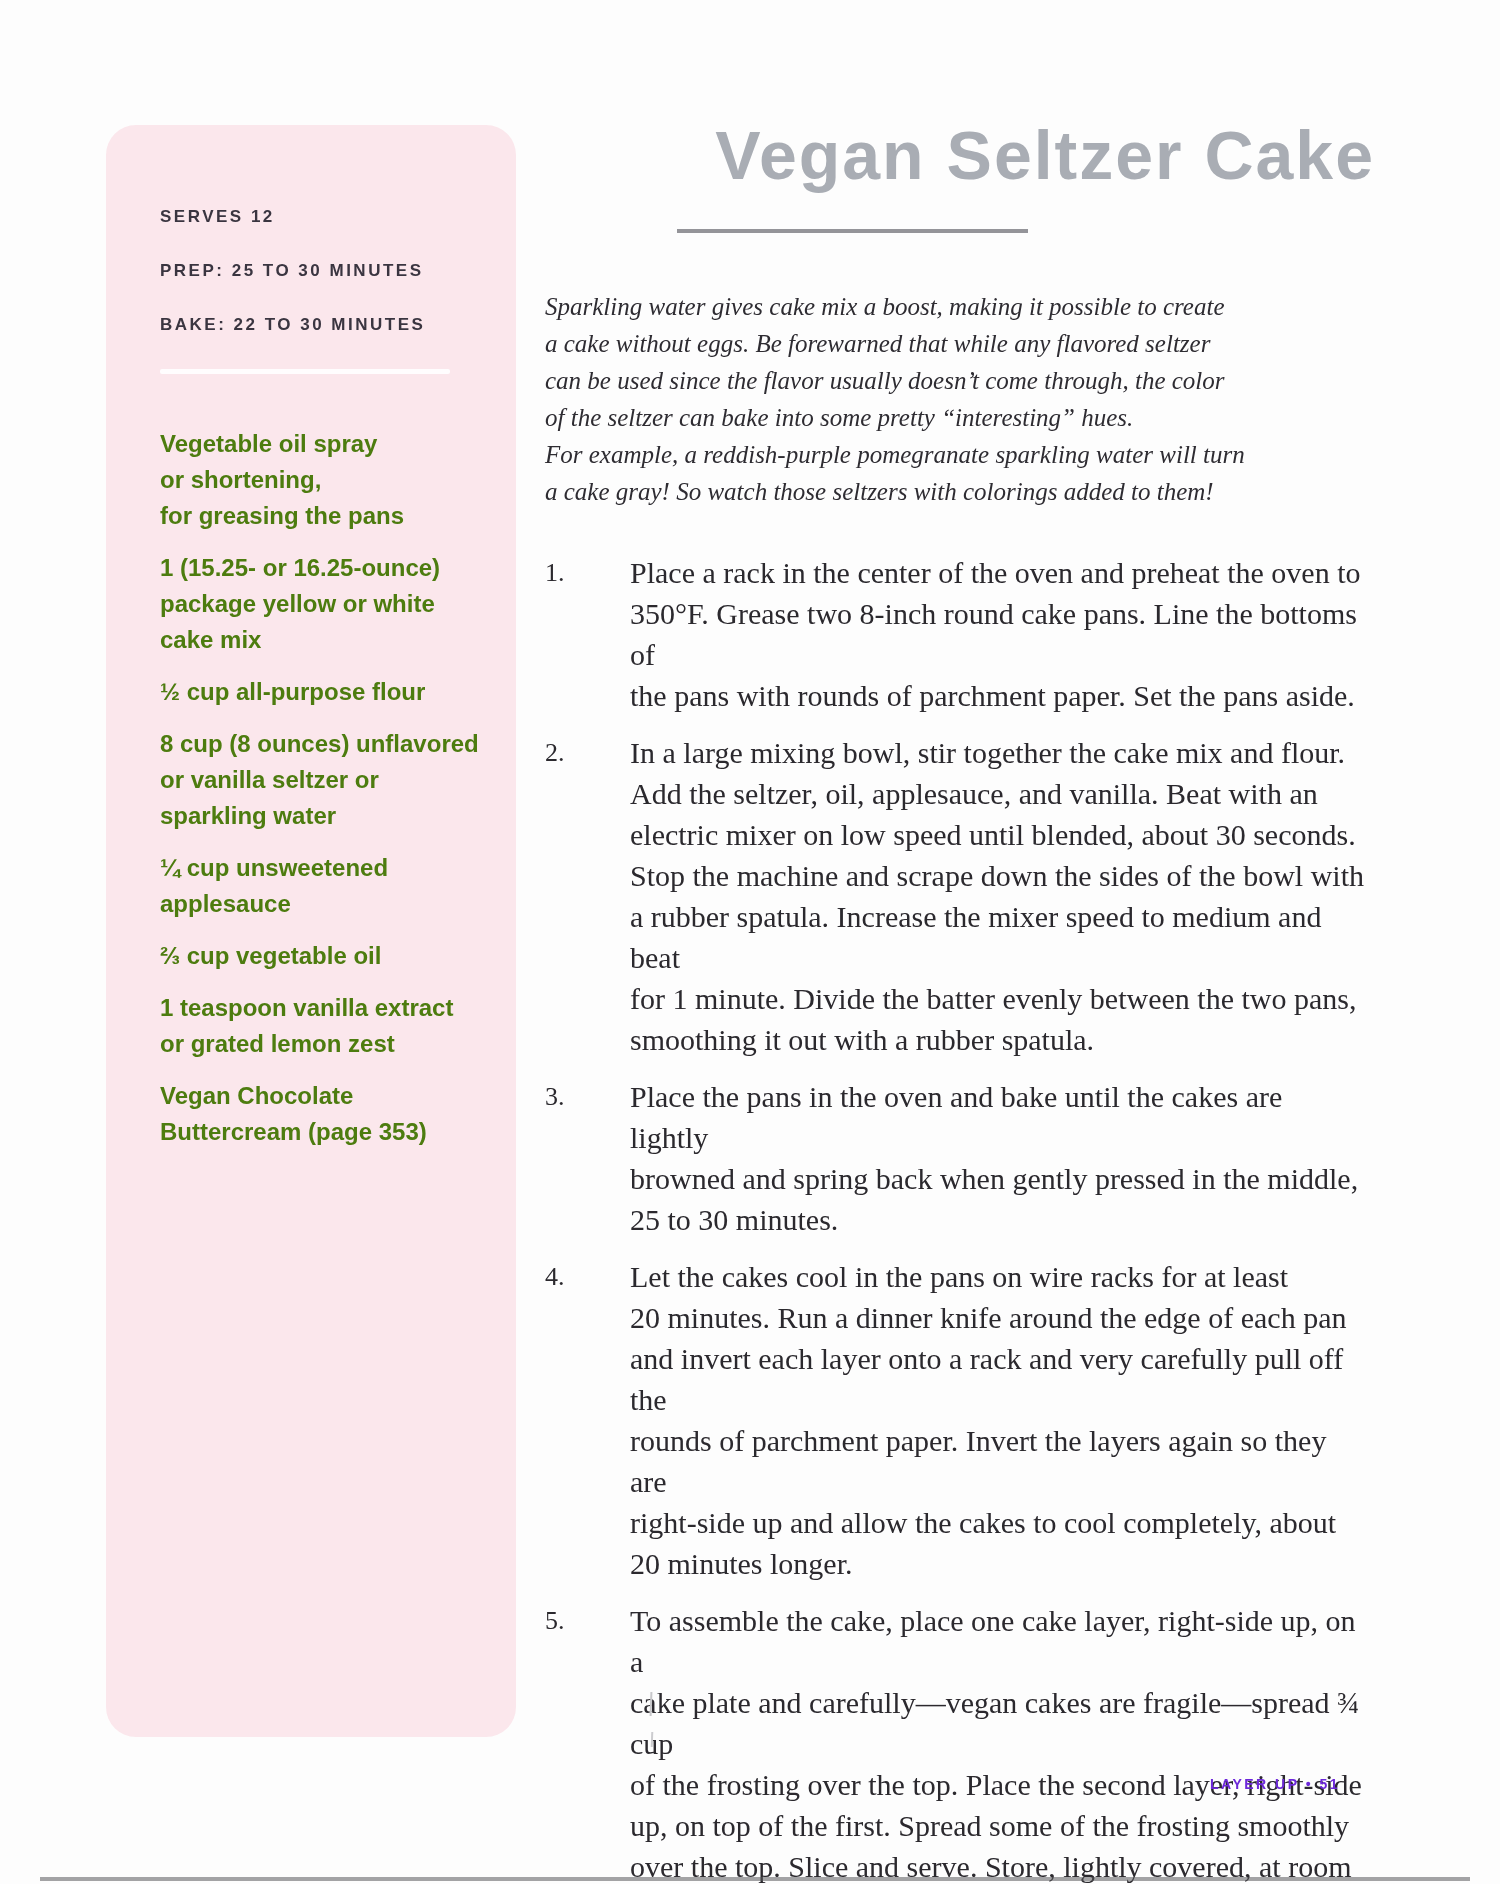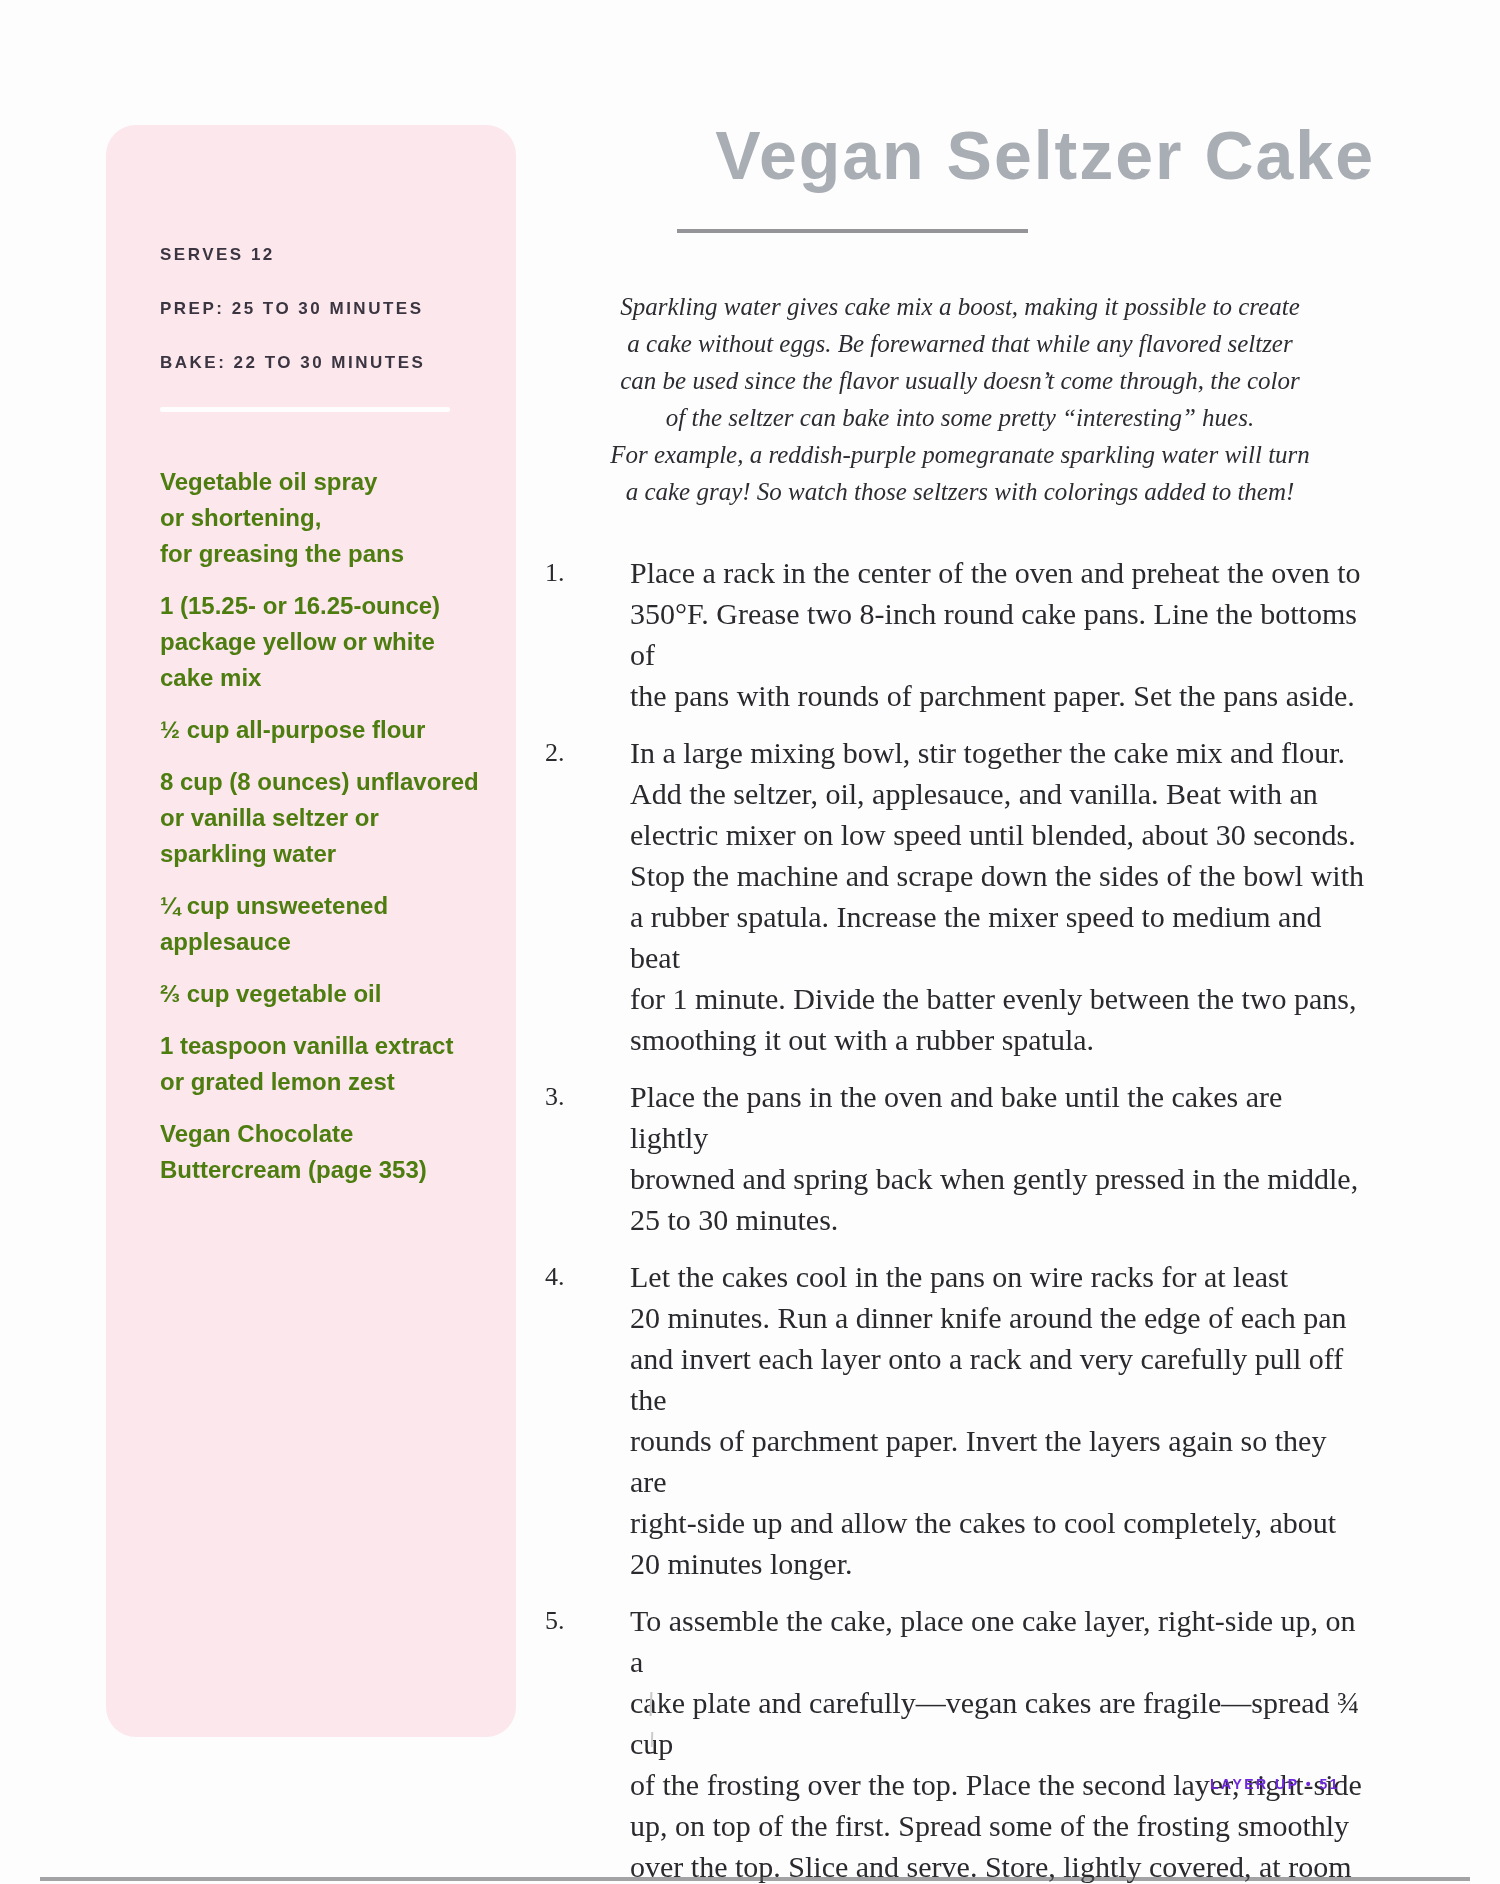--- a/index.html
+++ b/index.html
@@ -15,21 +15,21 @@
 
   
   .sidebar {
     position: absolute;
     left: 106px;
     top: 125px;
     width: 410px;
     height: 1612px;
     background: #fbe7ec;
     border-radius: 30px;
-    padding: 120px 28px 0 54px;
+    padding: 82px 28px 0 54px;
   }
   .meta-item {
     font-size: 17px;
     font-weight: bold;
     letter-spacing: 2.5px;
     color: #3a3540;
     line-height: 20px;
     margin-bottom: 34px;
     white-space: nowrap;
   }
@@ -69,21 +69,20 @@
     top: 229px;
     width: 351px;
     height: 4px;
     background: #949499;
   }
   .intro {
     position: absolute;
     left: 545px;
     top: 288px;
     width: 830px;
-    text-align: center;
     font-family: "Liberation Serif", serif;
     font-style: italic;
     font-size: 25px;
     line-height: 37px;
     color: #2e2c32;
     white-space: pre-line;
   }
   .steps {
     position: absolute;
     left: 545px;

